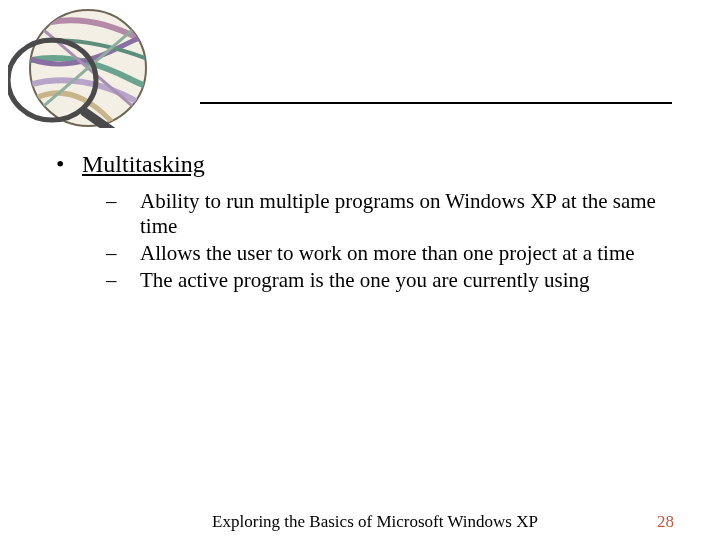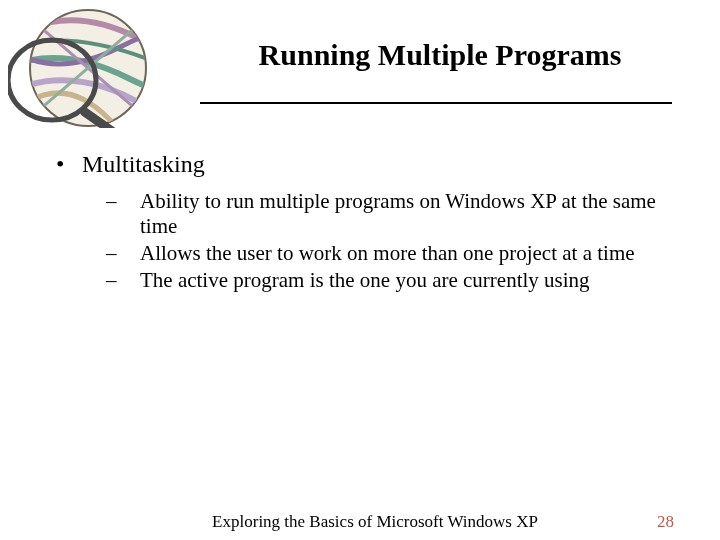--- a/index.html
+++ b/index.html
@@ -55,20 +55,21 @@
     margin-bottom: 10px;
   }
   .bullet-dot {
     width: 26px;
     flex: 0 0 auto;
     text-align: left;
     padding-left: 6px;
   }
   .bullet-text {
     flex: 1 1 auto;
+    text-decoration: underline;
   }
   .sub-list {
     margin-top: 4px;
     margin-left: 56px;
     font-size: 21px;
   }
   .sub-row {
     display: flex;
     margin-bottom: 2px;
   }
@@ -120,21 +121,20 @@
       <path d="M-20 20 Q 30 80 110 40 T 240 10" stroke="#8a6fa3" stroke-width="5" fill="none"></path>
       <path d="M0 110 Q 50 60 100 110 T 200 110" stroke="#c7b48a" stroke-width="5" fill="none"></path>
       <path d="M-30 55 Q 40 10 150 55" stroke="#5b8f7c" stroke-width="4" fill="none"></path>
       <line x1="10" y1="0" x2="150" y2="120" stroke="#a98eb3" stroke-width="3"></line>
       <line x1="150" y1="0" x2="10" y2="120" stroke="#8fae9e" stroke-width="3"></line>
     </g>
     <ellipse cx="44" cy="72" rx="44" ry="40" fill="none" stroke="#4a4a4a" stroke-width="5"></ellipse>
     <rect x="76" y="98" width="44" height="9" rx="4" fill="#4a4a4a" transform="rotate(35 76 98)"></rect>
   </svg>
 
-  <div class="title">Running Multiple Programs</div>
   <div class="title-underline"></div>
 
   <div class="body">
     <div class="bullet-row">
       <div class="bullet-dot">•</div>
       <div class="bullet-text">Multitasking</div>
     </div>
     <div class="sub-list">
       <div class="sub-row">
         <div class="sub-dash">–</div>

